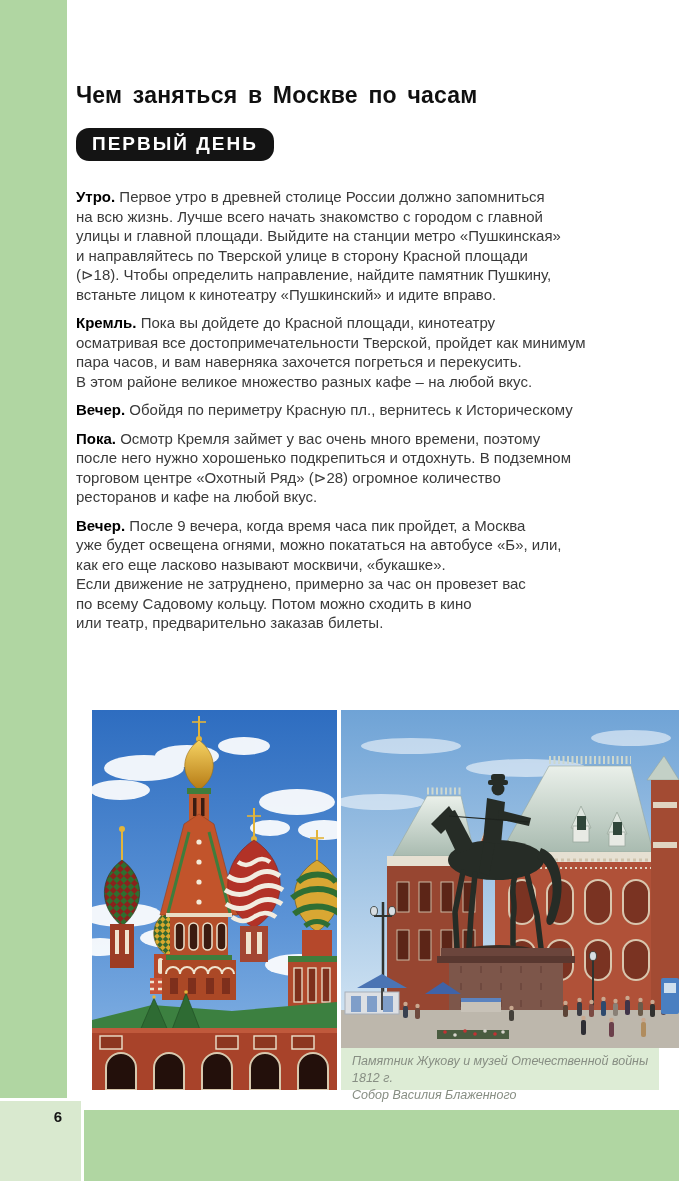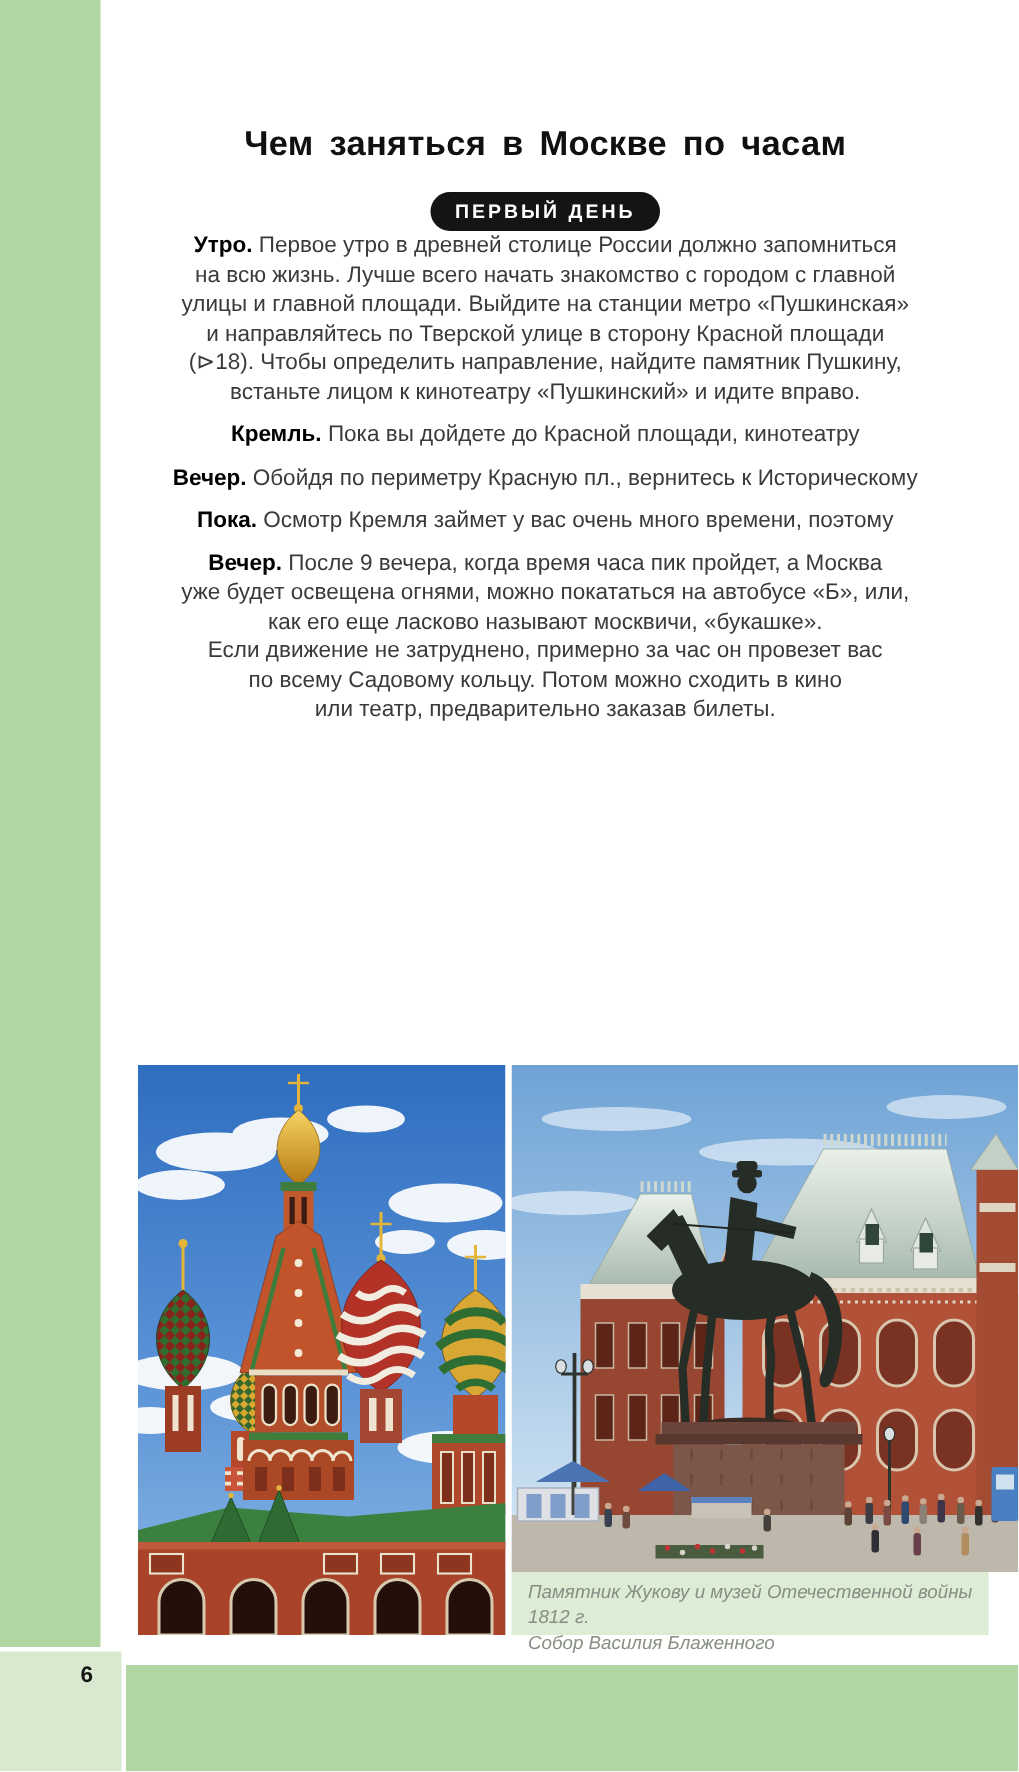--- a/index.html
+++ b/index.html
@@ -6,27 +6,27 @@
   body{font-family:"Liberation Sans","DejaVu Sans",sans-serif;background:#ffffff;}
   .page{position:relative;width:679px;height:1181px;background:#fff;overflow:hidden;}
 
   
   .sidebar{position:absolute;left:0;top:0;width:67px;height:1098px;background:#b0d6a2;}
   .pagenum-block{position:absolute;left:0;top:1101px;width:81px;height:80px;background:#d9e9cf;}
   .pagenum{position:absolute;top:7px;right:19px;font-size:15px;font-weight:bold;color:#141414;}
   .footer-bar{position:absolute;left:84px;top:1110px;width:595px;height:71px;background:#b0d6a2;}
 
   
-  .content{position:absolute;left:100px;top:0;width:527px;text-align:center;}
+  .content{position:absolute;left:76px;top:0;width:527px;}
   h1.title{margin:0;padding-top:82px;font-size:23px;line-height:27px;font-weight:bold;
            color:#101010;letter-spacing:.2px;word-spacing:4px;}
   .badge{display:inline-block;margin-top:19px;background:#141414;color:#fff;
-         font-size:13px;font-weight:bold;letter-spacing:2px;
+         font-size:19px;font-weight:bold;letter-spacing:2px;
          padding:5px 16px 6px;border-radius:13px;}
-  .paras{}
+  .paras{margin-top:26px;}
   .para{margin:0 0 9px 0;font-size:15px;line-height:19.5px;color:#3a3a3a;white-space:nowrap;}
   .para .lead{font-weight:bold;color:#000;}
 
   
   .photos{position:absolute;left:92px;top:710px;display:flex;gap:4px;}
   .photo-left{width:245px;height:380px;display:block;}
   .right-col{width:338px;}
   .photo-right{width:338px;height:338px;display:block;}
   .caption{box-sizing:border-box;width:318px;height:42px;background:#ddecd5;
            padding:5px 8px 0 11px;font-size:12.5px;line-height:17px;
@@ -41,23 +41,23 @@
   <div class="sidebar"></div>
 
   <div class="content">
     <h1 class="title">Чем заняться в Москве по часам</h1>
     <div>
       <span class="badge">ПЕРВЫЙ ДЕНЬ</span>
     </div>
 
     <div class="paras">
       <p class="para"><span class="lead">Утро.</span> <span>Первое утро в древней столице России должно запомниться</span><br><span>на всю жизнь. Лучше всего начать знакомство с городом с главной<br>улицы и главной площади. Выйдите на станции метро «Пушкинская»<br>и направляйтесь по Тверской улице в сторону Красной площади<br>(⊳18). Чтобы определить направление, найдите памятник Пушкину,<br>встаньте лицом к кинотеатру «Пушкинский» и идите вправо.</span></p>
-      <p class="para"><span class="lead">Кремль.</span> <span>Пока вы дойдете до Красной площади, кинотеатру</span><br></p>
+      <p class="para"><span class="lead">Кремль.</span> <span>Пока вы дойдете до Красной площади, кинотеатру</span><br><span>осматривая все достопримечательности Тверской, пройдет как минимум<br>пара часов, и вам наверняка захочется погреться и перекусить.<br>В этом районе великое множество разных кафе – на любой вкус.</span></p>
       <p class="para"><span class="lead">Вечер.</span> <span>Обойдя по периметру Красную пл., вернитесь к Историческому</span><br></p>
-      <p class="para"><span class="lead">Пока.</span> <span>Осмотр Кремля займет у вас очень много времени, поэтому</span><br></p>
+      <p class="para"><span class="lead">Пока.</span> <span>Осмотр Кремля займет у вас очень много времени, поэтому</span><br><span>после него нужно хорошенько подкрепиться и отдохнуть. В подземном<br>торговом центре «Охотный Ряд» (⊳28) огромное количество<br>ресторанов и кафе на любой вкус.</span></p>
       <p class="para"><span class="lead">Вечер.</span> <span>После 9 вечера, когда время часа пик пройдет, а Москва</span><br><span>уже будет освещена огнями, можно покататься на автобусе «Б», или,<br>как его еще ласково называют москвичи, «букашке».<br>Если движение не затруднено, примерно за час он провезет вас<br>по всему Садовому кольцу. Потом можно сходить в кино<br>или театр, предварительно заказав билеты.</span></p>
     </div>
   </div>
 
   <div class="photos">
 
     <svg class="photo-left" viewBox="0 0 245 380" xmlns="http://www.w3.org/2000/svg">
       <defs>
         <linearGradient id="sky1" x1="0" y1="0" x2="0" y2="1">
           <stop offset="0" stop-color="#2e6dc0"></stop>

